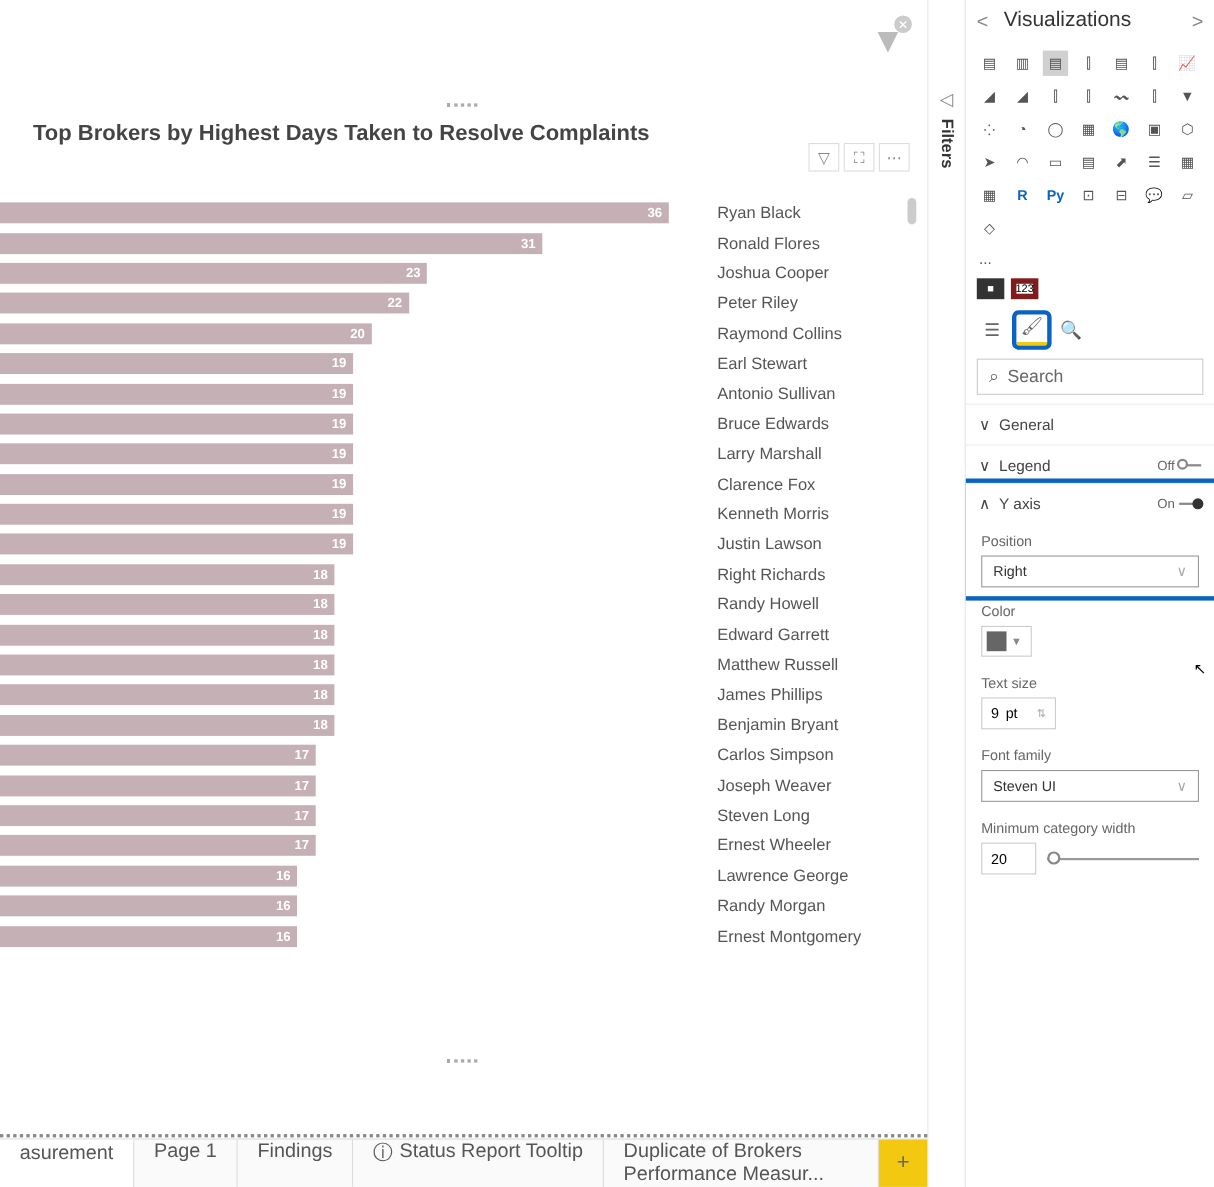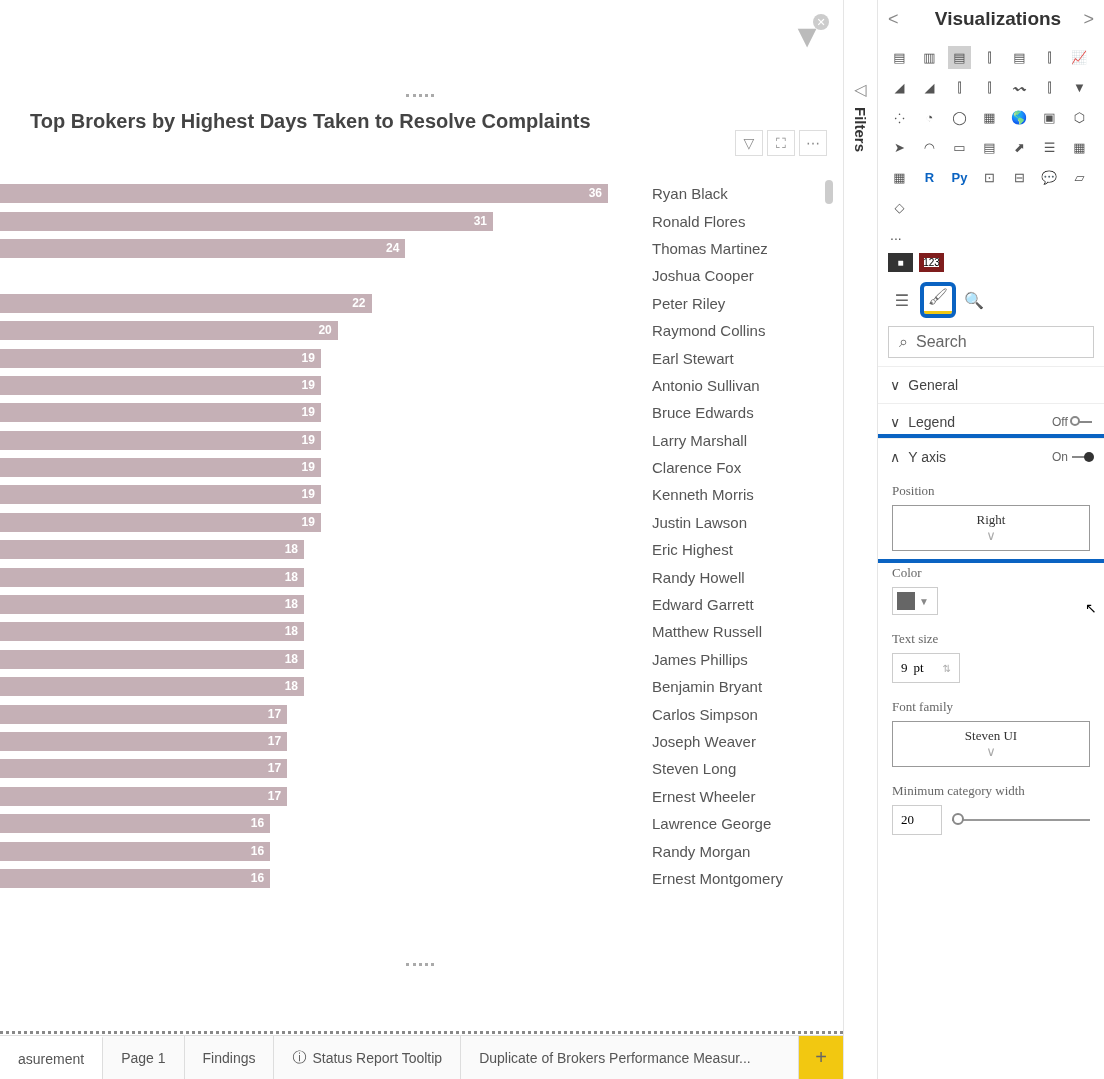--- a/index.html
+++ b/index.html
@@ -4,21 +4,21 @@
 <style>
 * { margin: 0; padding: 0; box-sizing: border-box; }
 body { font-family: "Segoe UI", sans-serif; background: #fff; width: 1104px; height: 1079px; overflow: hidden; position: relative; }
 .canvas { position: absolute; left: 0; top: 0; width: 843px; height: 1079px; }
 .filter-side { position: absolute; left: 843px; top: 0; width: 34px; height: 1079px; border-left: 1px solid #e5e5e5; }
 .filter-side .arrow { text-align: center; color: #888; font-size: 16px; margin-top: 80px; }
 .filter-side .label { writing-mode: vertical-rl; font-weight: 600; font-size: 15px; margin: 8px auto; color: #333; }
 .viz-panel { position: absolute; left: 877px; top: 0; width: 227px; height: 1079px; border-left: 1px solid #e5e5e5; padding: 0; overflow-y: auto; }
 .viz-header { display: flex; align-items: center; padding: 8px 10px; }
 .viz-header .back { color: #888; font-size: 18px; margin-right: 14px; cursor: pointer; }
-.viz-header .title { font-weight: 700; font-size: 19px; flex: 1; color: #333; text-align: center; }
+.viz-header .title { font-weight: 400; font-size: 19px; flex: 1; color: #333; }
 .viz-header .fwd { color: #888; font-size: 18px; cursor: pointer; }
 .viz-icons { display: flex; flex-wrap: wrap; gap: 7px; padding: 8px 10px; }
 .viz-icons .ic { width: 23px; height: 23px; font-size: 13px; display: flex; align-items: center; justify-content: center; color: #555; cursor: pointer; }
 .viz-icons .ic.sel { background: #d0d0d0; }
 .viz-dots { padding-left: 12px; color: #555; font-size: 14px; }
 .chips { display: flex; gap: 6px; padding: 10px; }
 .chip { width: 25px; height: 19px; border: 5px solid #7f1d1d; font-size: 10px; display: flex; align-items: center; justify-content: center; }
 .chip.dark { background: #333; color: #fff; border: none; }
 .tabbar { display: flex; gap: 8px; align-items: center; padding: 4px 10px; }
 .tabbar .tab { width: 28px; height: 28px; display: flex; align-items: center; justify-content: center; color: #666; cursor: pointer; }
@@ -26,23 +26,23 @@
 .search { margin: 8px 10px; border: 1px solid #ccc; padding: 6px 10px; display: flex; align-items: center; gap: 8px; color: #666; }
 .section { padding: 10px 12px; border-top: 1px solid #eee; display: flex; align-items: center; justify-content: space-between; cursor: pointer; }
 .section .name { display: flex; align-items: center; gap: 8px; color: #444; font-size: 14px; }
 .toggle { width: 40px; display: flex; align-items: center; gap: 4px; }
 .toggle .lbl { font-size: 12px; color: #666; }
 .toggle .track { width: 24px; height: 2px; background: #888; position: relative; }
 .toggle .knob { width: 10px; height: 10px; border-radius: 50%; background: #333; position: absolute; top: -4px; }
 .toggle .knob.off { left: -2px; background: #fff; border: 2px solid #888; top: -5px; }
 .toggle .knob.on { right: -2px; }
 .yaxis-block { outline: 4px solid #0a63c2; margin: -2px 0; }
-.prop { padding: 8px 14px; font-family: Liberation Serif, serif; }
+.prop { padding: 8px 14px; }
 .prop .lbl { color: #666; font-size: 13px; margin-bottom: 6px; }
-.prop .select { border: 1px solid #999; padding: 6px 10px; display: flex; justify-content: space-between; align-items: center; font-size: 13px; color: #333; cursor: pointer; flex-direction: column; }
+.prop .select { border: 1px solid #999; padding: 6px 10px; display: flex; justify-content: space-between; align-items: center; font-size: 13px; color: #333; cursor: pointer; }
 .prop .colorpick { border: 1px solid #ccc; width: 46px; padding: 4px; display: flex; gap: 4px; align-items: center; cursor: pointer; }
 .prop .colorpick .sw { width: 18px; height: 18px; background: #666; }
 .prop .num { border: 1px solid #ccc; padding: 6px 8px; display: flex; gap: 6px; align-items: center; font-size: 13px; width: 68px; }
 .prop .slider { display: flex; align-items: center; gap: 10px; }
 .prop .slider .track { flex: 1; height: 2px; background: #999; position: relative; }
 .prop .slider .knob { width: 12px; height: 12px; border-radius: 50%; background: #fff; border: 2px solid #888; position: absolute; top: -6px; }
 .canvas .funnel-icon { position: absolute; right: 20px; top: 18px; color: #bbb; font-size: 32px; }
 .canvas .funnel-icon .x { position: absolute; right: -6px; top: -4px; width: 16px; height: 16px; border-radius: 50%; background: #ccc; color: #fff; font-size: 11px; display: flex; align-items: center; justify-content: center; }
 .chart-area { position: absolute; left: 0; top: 95px; width: 840px; height: 870px; border: 1px dashed transparent; }
 .chart-area:before, .chart-area:after { content: ''; position: absolute; width: 28px; height: 0; border-top: 3px dotted #aaa; }
@@ -52,21 +52,21 @@
 .chart-actions { position: absolute; right: 16px; top: 130px; display: flex; gap: 4px; }
 .chart-actions .btn { border: 1px solid #ddd; width: 28px; height: 26px; display: flex; align-items: center; justify-content: center; color: #888; font-size: 14px; cursor: pointer; }
 .bars { position: absolute; left: 0; top: 180px; width: 830px; height: 760px; overflow: hidden; }
 .bar-row { height: 27.4px; display: flex; align-items: center; position: relative; }
 .bar { height: 19px; background: #c5b0b6; position: relative; }
 .bar .val { position: absolute; right: 6px; top: 0; color: #fff; font-size: 12px; font-weight: 600; line-height: 19px; }
 .bar-label { position: absolute; left: 652px; color: #555; font-size: 15px; }
 .scroll-thumb { position: absolute; right: 10px; top: 180px; width: 8px; height: 24px; background: #ccc; border-radius: 4px; }
 .pages { position: absolute; left: 0; bottom: 0; width: 843px; height: 44px; display: flex; border-top: 1px solid #ddd; background: #fafafa; }
 .pages:before { content: ''; position: absolute; top: -5px; left: 0; right: 0; border-top: 3px dotted #888; }
-.pages .tab { padding: 0 18px; display: flex; align-items: center; border-right: 1px solid #ddd; color: #555; font-size: 14px; cursor: pointer; gap: 6px; }
+.pages .tab { padding: 0 18px; display: flex; align-items: flex-start; border-right: 1px solid #ddd; color: #555; font-size: 18px; cursor: pointer; gap: 6px; }
 .pages .tab.active { background: #fff; border-top: 2px solid transparent; }
 .pages .add { width: 44px; background: #f2c811; display: flex; align-items: center; justify-content: center; font-size: 20px; color: #666; cursor: pointer; }
 .cursor-arrow { position: absolute; left: 1085px; top: 600px; font-size: 14px; color: #000; }
 </style>
 </head>
 <body>
 
 <div class="canvas">
   <div class="funnel-icon">▼<div class="x">✕</div></div>
   <div class="chart-title">Top Brokers by Highest Days Taken to Resolve Complaints</div>
@@ -82,26 +82,23 @@
         </div>
         <span class="bar-label">Ryan Black</span>
       </div>
       <div class="bar-row">
         <div class="bar" style="width: 493px;">
           <span class="val">31</span>
         </div>
         <span class="bar-label">Ronald Flores</span>
       </div>
       <div class="bar-row">
-        <div class="bar" style="width: 405.333px;">
-          <span class="val">24</span>
-        </div>
-        <span class="bar-label">Thomas Martinez</span>
-      </div>
-      <div class="bar-row">
+        <div class="bar" style="width: 388.444px;">
+          <span class="val">23</span>
+        </div>
         <span class="bar-label">Joshua Cooper</span>
       </div>
       <div class="bar-row">
         <div class="bar" style="width: 371.556px;">
           <span class="val">22</span>
         </div>
         <span class="bar-label">Peter Riley</span>
       </div>
       <div class="bar-row">
         <div class="bar" style="width: 337.778px;">
@@ -148,21 +145,21 @@
       <div class="bar-row">
         <div class="bar" style="width: 320.889px;">
           <span class="val">19</span>
         </div>
         <span class="bar-label">Justin Lawson</span>
       </div>
       <div class="bar-row">
         <div class="bar" style="width: 304px;">
           <span class="val">18</span>
         </div>
-        <span class="bar-label">Eric Highest</span>
+        <span class="bar-label">Right Richards</span>
       </div>
       <div class="bar-row">
         <div class="bar" style="width: 304px;">
           <span class="val">18</span>
         </div>
         <span class="bar-label">Randy Howell</span>
       </div>
       <div class="bar-row">
         <div class="bar" style="width: 304px;">
           <span class="val">18</span>

